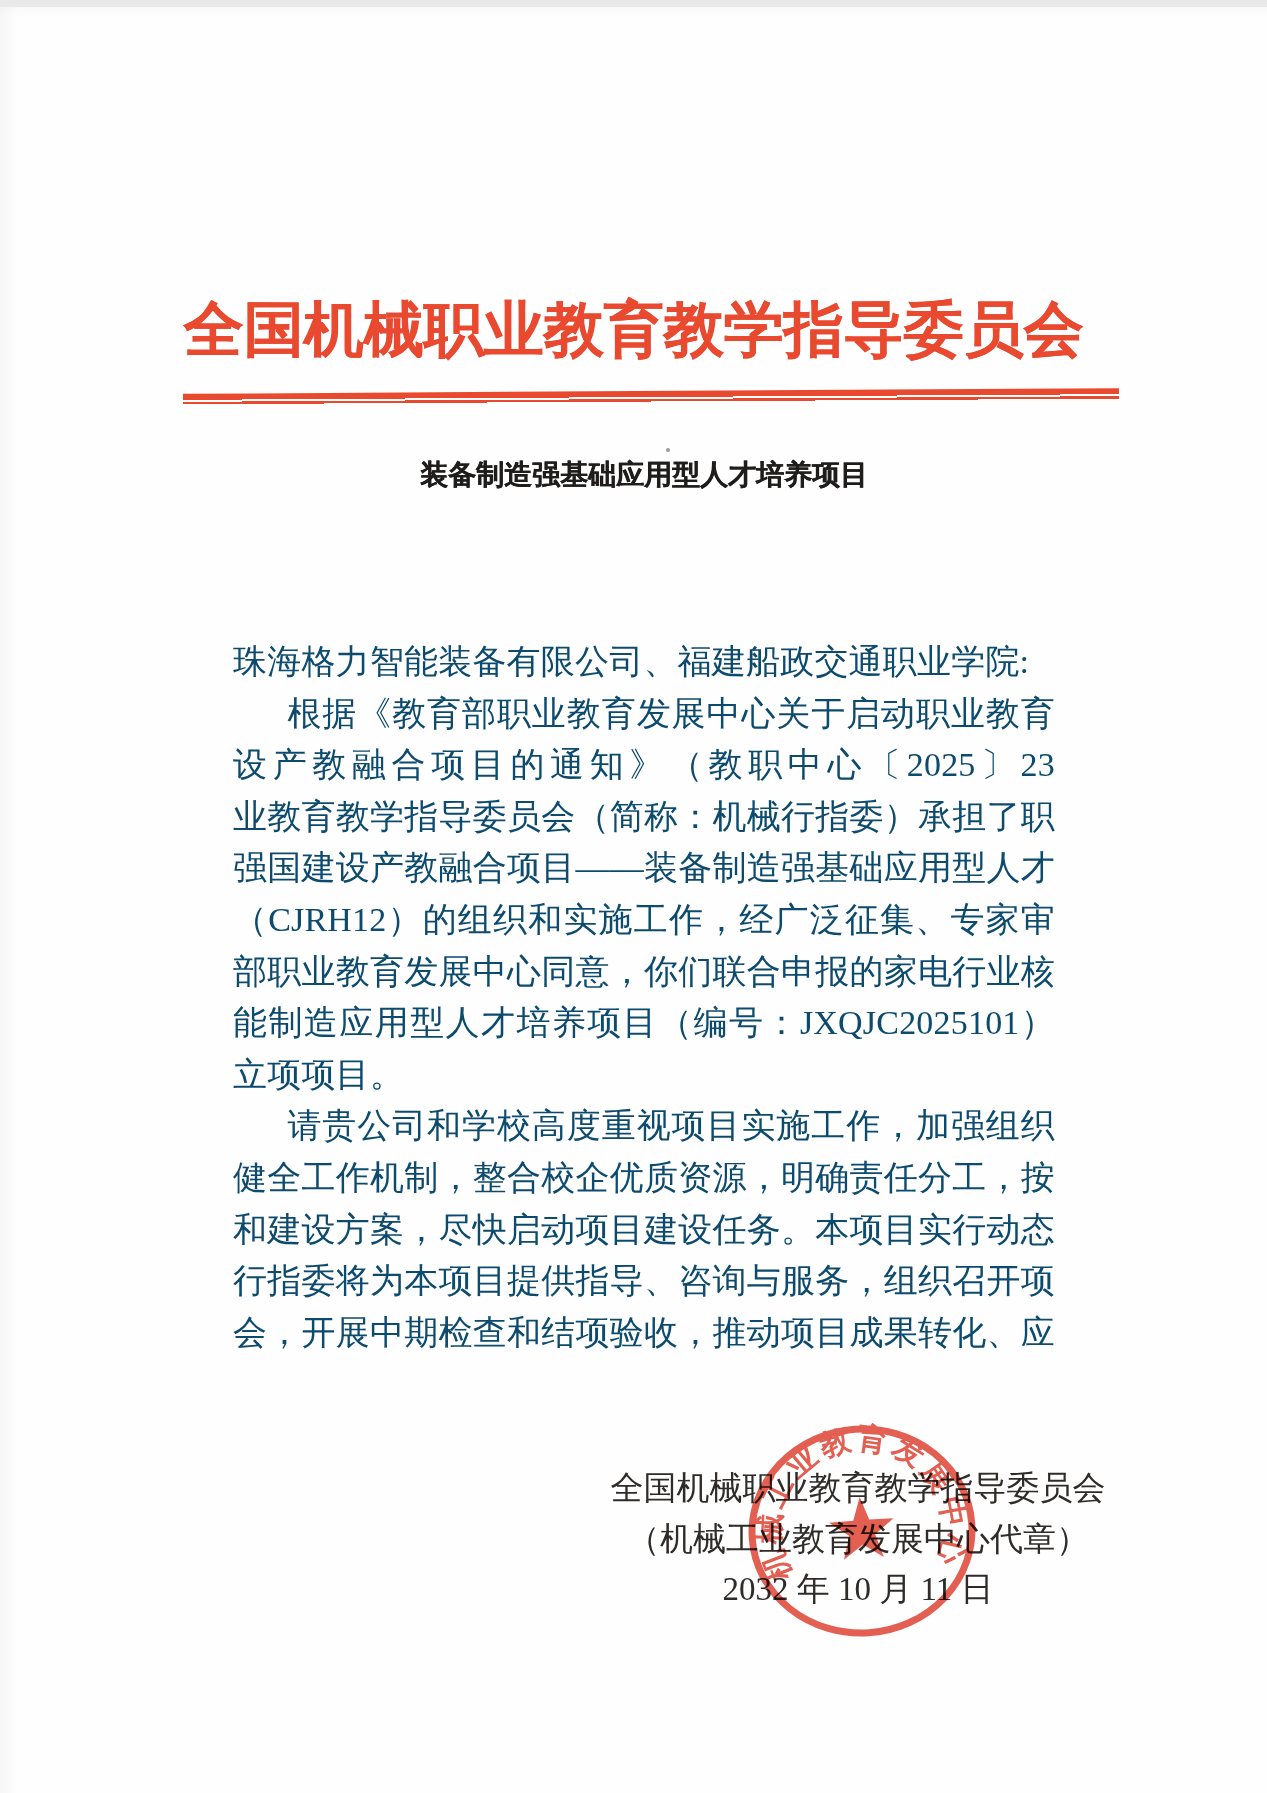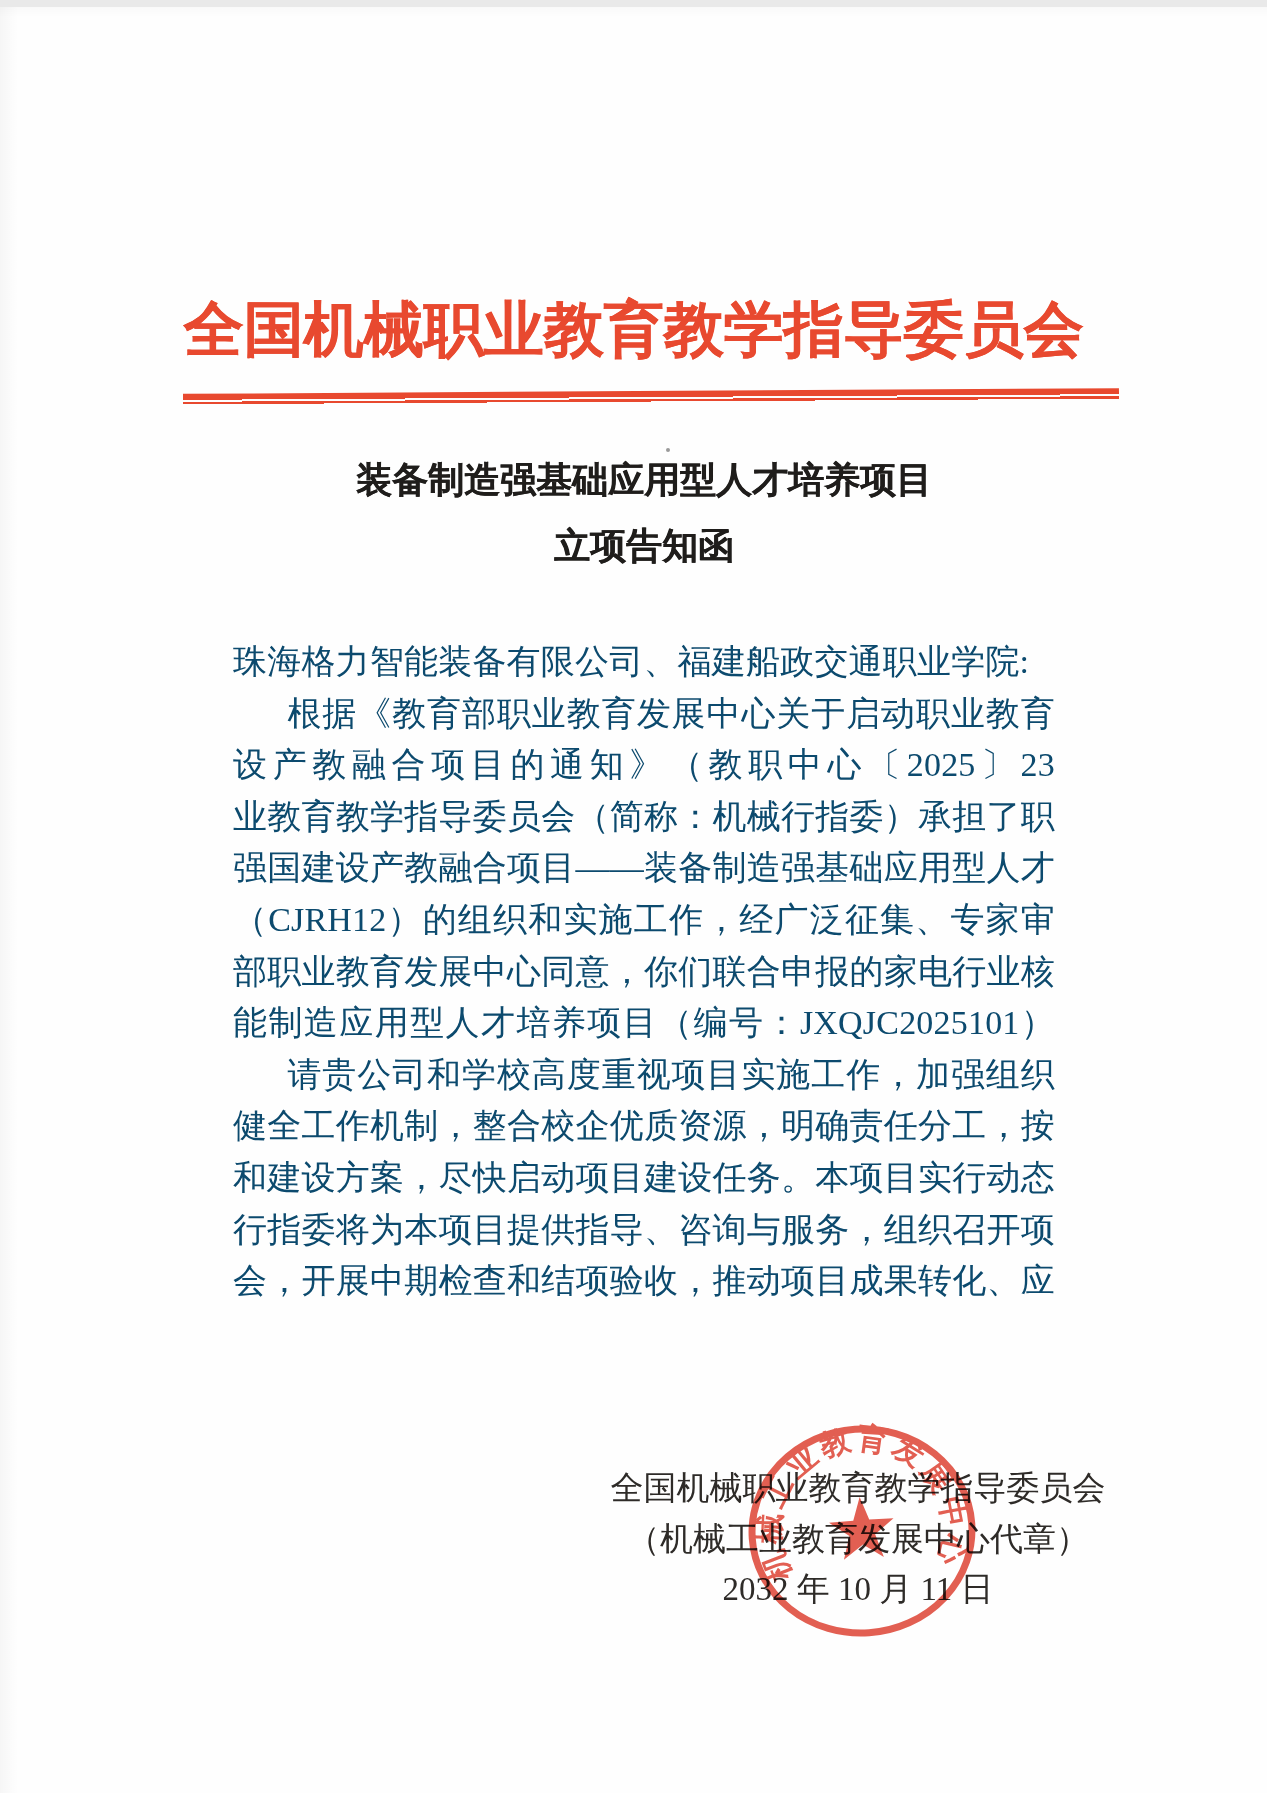--- a/index.html
+++ b/index.html
@@ -35,21 +35,21 @@
       rgba(0,0,0,0) 10.5px);
     transform:rotate(-0.35deg);
   }
   .speck{
     position:absolute;top:441px;left:666px;width:4px;height:4px;border-radius:50%;
     background:#9a9a9a;
   }
   .doc-title{
     position:absolute;left:233px;width:822px;
     text-align:center;
-    font-size:36px;font-weight:700;color:#1f1d1b;
+    font-size:28px;font-weight:700;color:#1f1d1b;
     white-space:nowrap;
     text-shadow:0.4px 0 0 #1f1d1b;
   }
   .t1{top:449px;}
   .t2{top:515px;}
   .body-block{
     position:absolute;top:629px;left:233px;width:822px;
     font-size:34px;line-height:51.6px;
     color:#0c4a6e;
     letter-spacing:0.2px;
@@ -87,31 +87,31 @@
 <div class="page">
 
   <div class="letterhead">全国机械职业教育教学指导委员会</div>
 
   <div class="sep"></div>
 
   <div class="speck"></div>
 
   <div class="doc-title t1">装备制造强基础应用型人才培养项目</div>
 
-  <div class="doc-title t2">立项告知函</div>
 
   <div class="body-block">
     <div class="line">珠海格力智能装备有限公司、福建船政交通职业学院:</div>
     <div class="line fill indent">根据《教育部职业教育发展中心关于启动职业教育服务强国建</div>
     <div class="line fill">设产教融合项目的通知》（教职中心〔2025〕23 号），全国机械职</div>
     <div class="line fill">业教育教学指导委员会（简称：机械行指委）承担了职业教育服务</div>
     <div class="line fill">强国建设产教融合项目——装备制造强基础应用型人才培养项目</div>
     <div class="line fill">（CJRH12）的组织和实施工作，经广泛征集、专家审核，报经教育</div>
     <div class="line fill">部职业教育发展中心同意，你们联合申报的家电行业核心零部件智</div>
     <div class="line fill">能制造应用型人才培养项目（编号：JXQJC2025101）入围 2025 年度</div>
+    <div class="line">立项项目。</div>
     <div class="line fill indent">请贵公司和学校高度重视项目实施工作，加强组织领导，建立</div>
     <div class="line fill">健全工作机制，整合校企优质资源，明确责任分工，按照建设目标</div>
     <div class="line fill">和建设方案，尽快启动项目建设任务。本项目实行动态管理，机械</div>
     <div class="line fill">行指委将为本项目提供指导、咨询与服务，组织召开项目专题推进</div>
     <div class="line fill">会，开展中期检查和结项验收，推动项目成果转化、应用与推广等。</div>
   </div>
 
   <div class="signature">
     <div>全国机械职业教育教学指导委员会</div>
     <div>（机械工业教育发展中心代章）</div>

